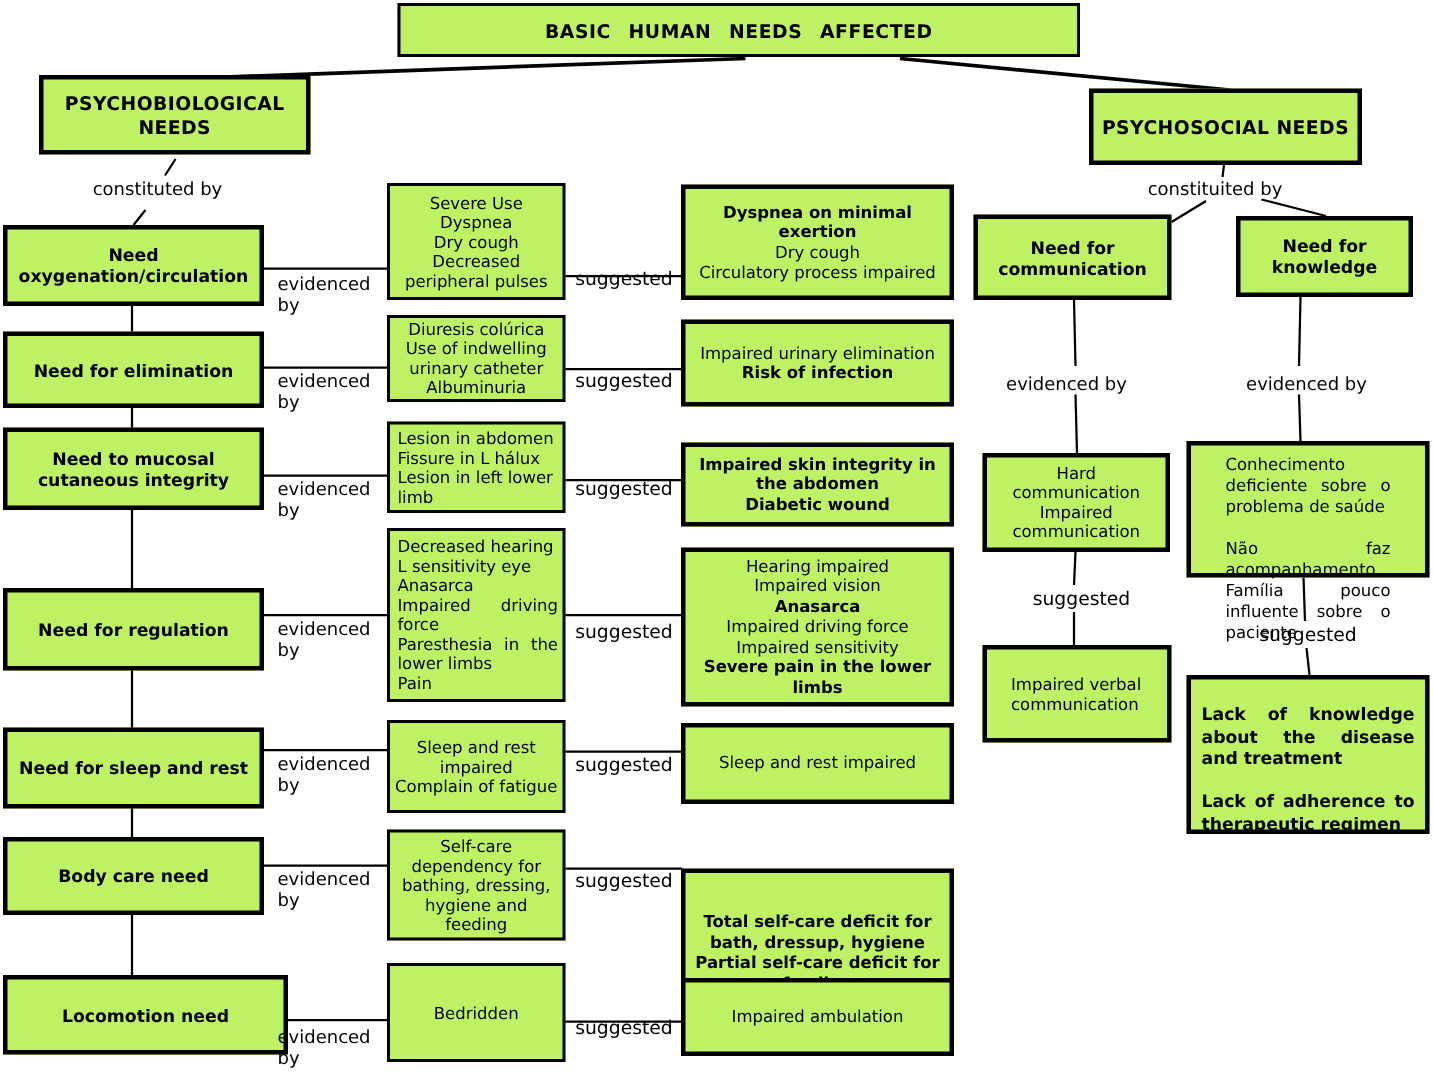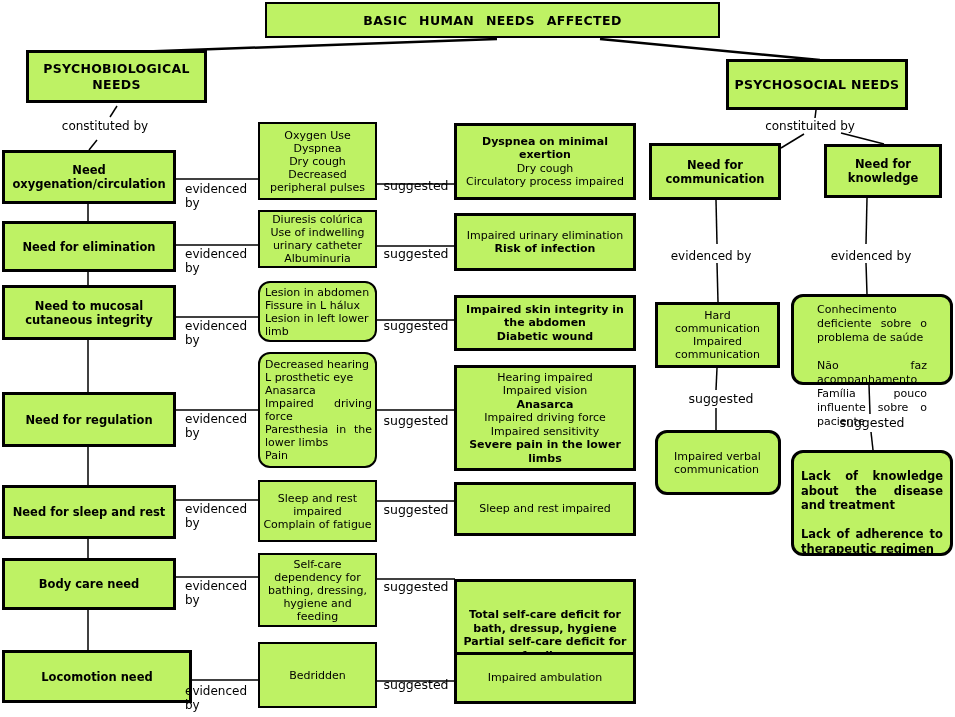--- a/index.html
+++ b/index.html
@@ -13,21 +13,21 @@
     position:absolute;background:#bef264;border:3px solid #000;box-sizing:border-box;
     display:flex;flex-direction:column;justify-content:center;align-items:center;
     font-size:11px;line-height:13px;text-align:center;padding:2px 3px;
   }
   .b2{border-width:2px;}
   .need{font-weight:bold;font-size:11.5px;line-height:14px;}
   .branch{font-weight:bold;font-size:12.5px;line-height:16px;letter-spacing:.3px;}
   .title{font-weight:bold;font-size:12.5px;letter-spacing:.4px;word-spacing:7px;}
   .ln{width:100%;}
   .ln.b{font-weight:bold;}
-  .alignleft{align-items:flex-start;text-align:left;padding-left:5px;border-radius:12px;}
+  .alignleft{align-items:flex-start;text-align:left;padding-left:5px;}
   .alignleft .ln{text-align:left;}
   .justify .ln{text-align:justify;}
   .vtop{justify-content:flex-start;}
   .lbl{position:absolute;font-size:12px;line-height:14px;text-align:center;}
   .lbl.two{text-align:left;}
   .lbl.sug{font-size:12.5px;}
   .diag .ln{line-height:13.5px;}
 </style>
 </head>
 <body>
@@ -96,38 +96,38 @@
 
   <div class="lbl two" style="left:185px;top:182px;width:64px">evidenced by</div>
   <div class="lbl two" style="left:185px;top:247px;width:64px">evidenced by</div>
   <div class="lbl two" style="left:185px;top:319px;width:64px">evidenced by</div>
   <div class="lbl two" style="left:185px;top:412px;width:64px">evidenced by</div>
   <div class="lbl two" style="left:185px;top:502px;width:64px">evidenced by</div>
   <div class="lbl two" style="left:185px;top:579px;width:64px">evidenced by</div>
   <div class="lbl two" style="left:185px;top:684px;width:64px">evidenced by</div>
 
   <div class="box b2" style="left:258px;top:122px;width:119px;height:78px">
-      <div class="ln">Oxygen Use</div>
+      <div class="ln">Severe Use</div>
       <div class="ln">Dyspnea</div>
       <div class="ln">Dry cough</div>
       <div class="ln">Decreased peripheral pulses</div>
     </div>
   <div class="box b2" style="left:258px;top:210px;width:119px;height:58px">
       <div class="ln">Diuresis colúrica</div>
       <div class="ln">Use of indwelling urinary catheter</div>
       <div class="ln">Albuminuria</div>
     </div>
   <div class="box b2 alignleft" style="left:258px;top:281px;width:119px;height:61px">
       <div class="ln">Lesion in abdomen</div>
       <div class="ln">Fissure in L hálux</div>
       <div class="ln">Lesion in left lower limb</div>
     </div>
   <div class="box b2 alignleft justify" style="left:258px;top:352px;width:119px;height:116px">
       <div class="ln">Decreased hearing</div>
-      <div class="ln">L prosthetic eye</div>
+      <div class="ln">L sensitivity eye</div>
       <div class="ln">Anasarca</div>
       <div class="ln">Impaired driving force</div>
       <div class="ln">Paresthesia in the lower limbs</div>
       <div class="ln">Pain</div>
     </div>
   <div class="box b2" style="left:258px;top:480px;width:119px;height:62px">
       <div class="ln">Sleep and rest impaired</div>
       <div class="ln">Complain of fatigue</div>
     </div>
   <div class="box b2" style="left:258px;top:553px;width:119px;height:74px">

